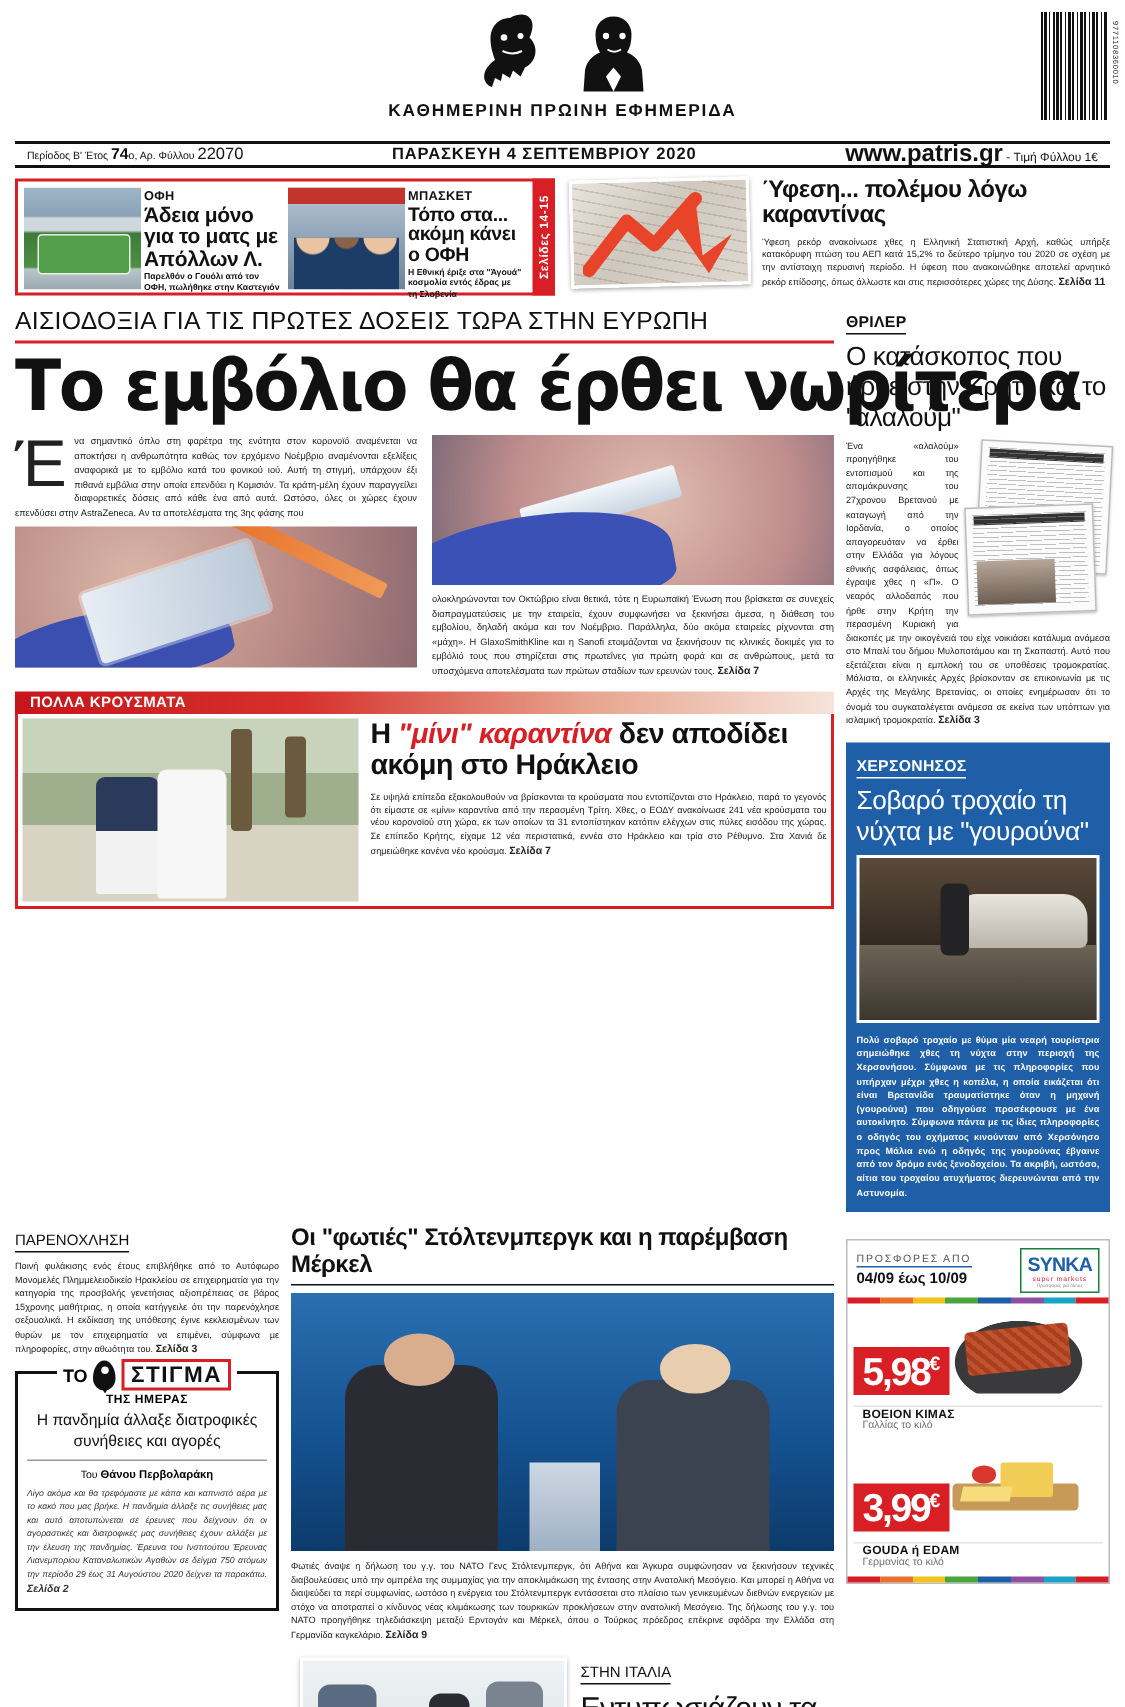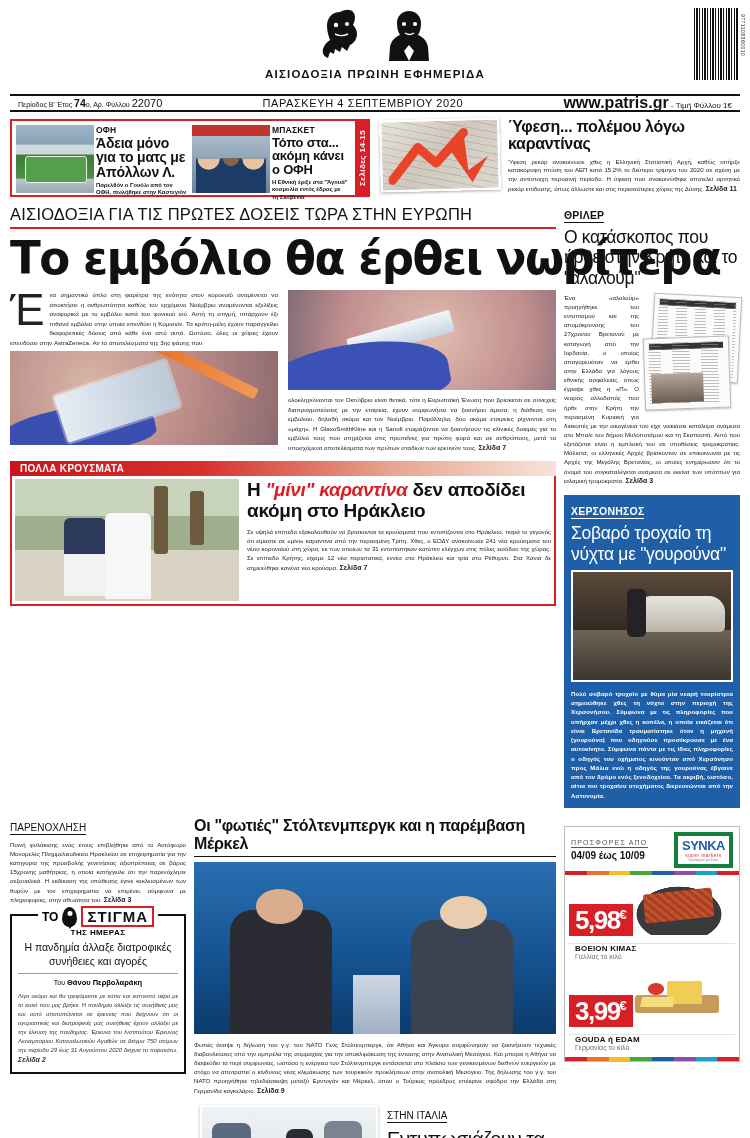--- a/index.html
+++ b/index.html
@@ -39,21 +39,21 @@
     writing-mode: vertical-rl; color:#222; letter-spacing:.5px; }
 
   .info-bar {
     display:flex; align-items:center; justify-content:space-between;
     border-top: 2px solid #111; border-bottom: 2px solid #111;
     height: 18px; margin: 2px 10px 0 10px; padding: 0 8px;
   }
   .issue-info { font-size: 7px; color:#111; }
   .issue-info .big { font-size: 10.5px; font-weight:700; }
   .issue-info .num { font-size: 11px; font-weight:400; }
-  .date-info { font-size: 11px; font-weight:400; letter-spacing:.6px; color:#111; }
+  .date-info { font-size: 11px; font-weight:700; letter-spacing:.6px; color:#111; }
   .web-info { font-size: 8px; color:#111; }
   .web-info .site { font-size: 16px; font-weight:600; }
 
   
   .teaser-strip { display:flex; gap:6px; margin: 7px 10px 0 10px; height: 78px; }
   .sports-box {
     flex: 0 0 360px; border: 2px solid #d81f26; display:flex; position:relative;
     background:#fff; padding: 4px;
   }
   .sp-item { display:flex; gap:2px; flex:1; min-width:0; }
@@ -237,21 +237,21 @@
   .it-p1 .m3 { position:absolute; left:70%; top:14%; width:22%; height:78%; background:#7a8490; border-radius:8px 8px 0 0; }
   .italy-text { flex:1; min-width:0; }
   .it-kicker { font-size: 10px; color:#111; border-bottom:1.4px solid #111; display:inline-block; padding-bottom:1px; }
   .it-head { font-size: 20px; color:#111; line-height:1.22; margin-top:4px; letter-spacing:-.4px; }
 
   
   .synka { border:1px solid #b9bcc0; margin-top: 9px; background:#fff; }
   .synka-top { display:flex; align-items:center; justify-content:space-between; padding: 5px 6px 3px 6px; }
   .synka-offers { font-size: 7px; color:#555; letter-spacing:1.2px; }
   .synka-dates { font-size: 10px; font-weight:700; color:#111; border-top:1px solid #1f5fa8; padding-top:2px; margin-top:1px; }
-  .synka-logo { background:#fff; border:4px solid #15803d; padding:2px 4px; text-align:center; }
+  .synka-logo { background:#fff; border:1px solid #15803d; padding:2px 4px; text-align:center; }
   .synka-logo .w1 { font-size: 13px; font-weight:700; color:#1f5fa8; letter-spacing:-.5px; }
   .synka-logo .w2 { font-size: 4.5px; color:#d81f26; letter-spacing:.6px; }
   .synka-logo .w3 { font-size: 3.2px; color:#888; }
   .rainbow { height: 4px; display:flex; }
   .rainbow i { flex:1; }
   .deal { display:flex; align-items:center; padding: 6px 0 6px 0; border-bottom:1px solid #e2e4e6; position:relative; }
   .price-tag { background:#d81f26; color:#fff; padding: 3px 8px 3px 6px; font-size: 26px; font-weight:700;
     letter-spacing:-1.5px; line-height:1;margin-top:23px; }
   .price-tag sup { font-size: 13px; vertical-align: super; }
   .deal-img { flex:1; height: 56px; position:relative; }
@@ -289,21 +289,21 @@
           <path d="M23 3c-7 0-12 5-12 12 0 5 1 9 3 12-5 2-9 6-10 12l-1 14h40l-1-14c-1-6-5-10-10-12 2-3 3-7 3-12 0-7-5-12-12-12z" fill="#111"></path>
           <circle cx="18" cy="16" r="2.1" fill="#fff"></circle>
           <circle cx="29" cy="16" r="2.1" fill="#fff"></circle>
           <path d="M19 25c3 2 6 2 9 0" stroke="#fff" stroke-width="1.3" fill="none"></path>
           <path d="M23 37l-5 6 5 10 5-10z" fill="#fff"></path>
         </svg>
       </span>
       <span class="barcode"></span>
       <span class="barcode-label">9771108360010</span>
     </div>
-    <div class="subtitle">ΑΙΣΙΟΔΟΞΙΑ ΠΡΩΙΝΗ ΕΦΗΜΕΡΙΔΑ</div>
+    <div class="subtitle">ΚΑΘΗΜΕΡΙΝΗ ΠΡΩΙΝΗ ΕΦΗΜΕΡΙΔΑ</div>
   </div>
 
   <div class="info-bar">
     <div class="issue-info">
       <span>Περίοδος Β' Έτος</span>
       <span class="big">74</span><span>ο, Αρ. Φύλλου</span>
       <span class="num">22070</span>
     </div>
     <div class="date-info">ΠΑΡΑΣΚΕΥΗ 4 ΣΕΠΤΕΜΒΡΙΟΥ 2020</div>
     <div class="web-info">

